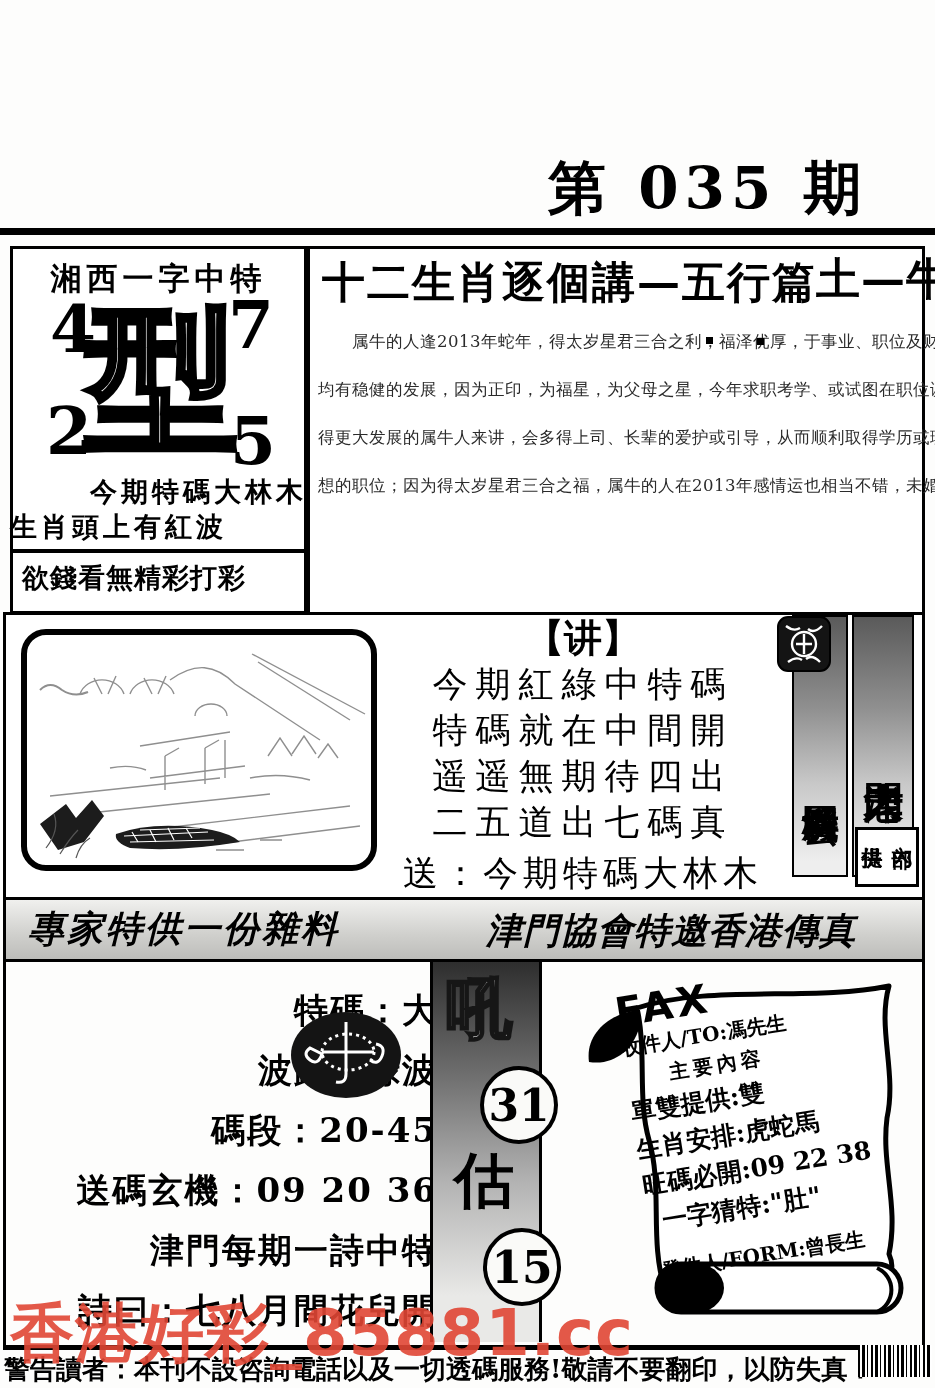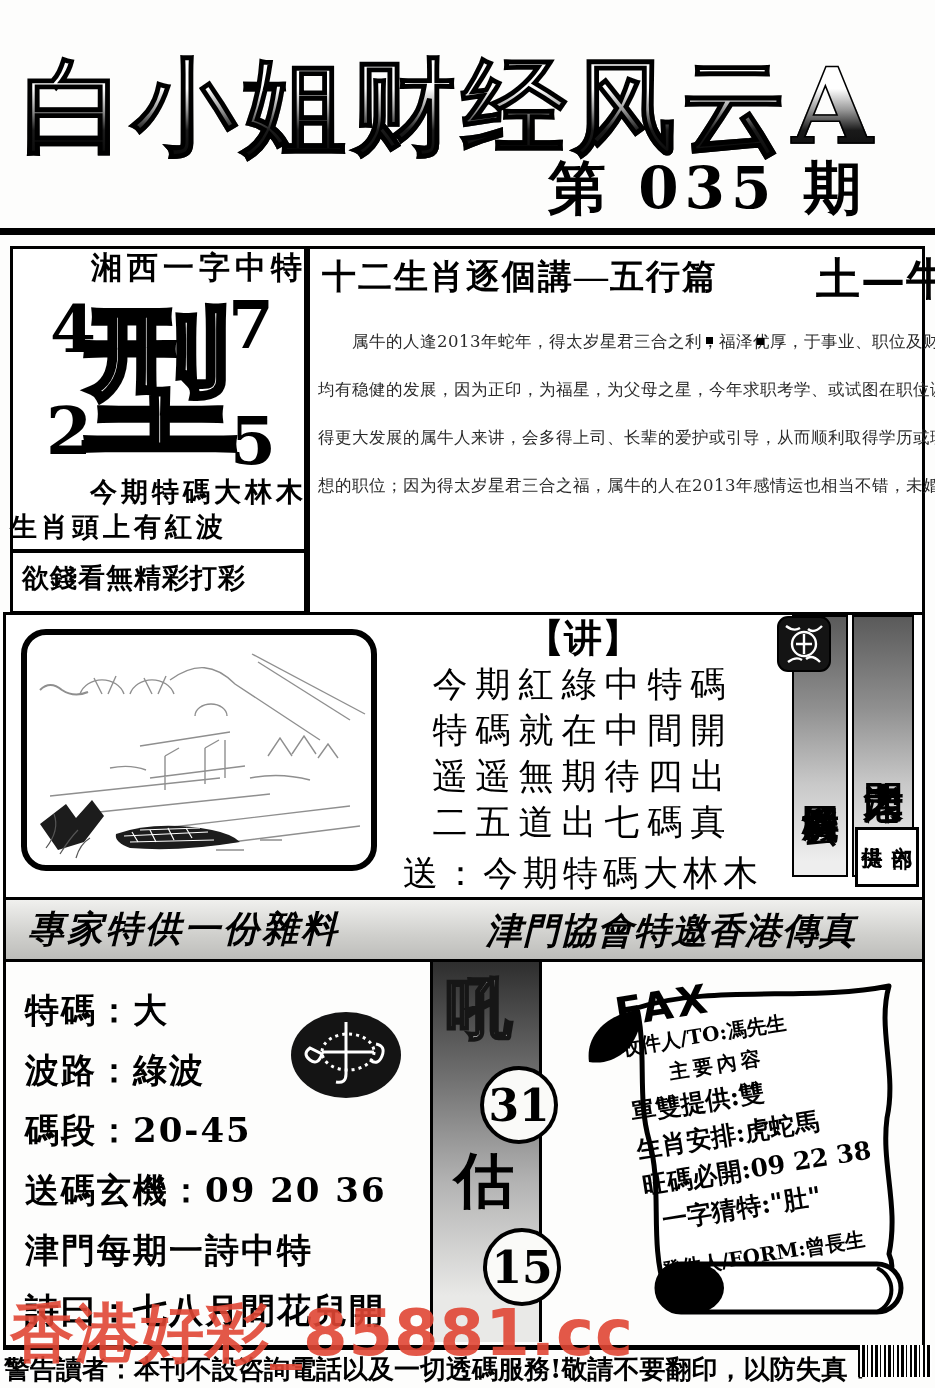--- a/index.html
+++ b/index.html
@@ -15,34 +15,34 @@
          -webkit-background-clip:text;background-clip:text;
          -webkit-text-stroke:1.6px #000;}
   .issue{left:548px;top:150px;font-size:58px;font-weight:800;letter-spacing:6px;white-space:nowrap;}
   .rule-top{left:0;top:228px;width:935px;height:7px;background:#000;}
 
   
   .box{border:3px solid #000;background:#fff;}
 
   
   .lp{left:10px;top:246px;width:291px;height:362px;}
-  .lp-header{left:10px;top:247px;width:297px;text-align:right;font-size:31px;font-weight:800;letter-spacing:5px;}
+  .lp-header{left:10px;top:258px;width:297px;text-align:center;font-size:31px;font-weight:800;letter-spacing:5px;}
   .num{font-size:66px;font-weight:800;font-family:"DejaVu Serif",serif;line-height:1;}
   .n4{left:50px;top:296px;} .n7{left:228px;top:292px;}
   .n2{left:46px;top:398px;} .n5{left:230px;top:408px;}
   .bigchar{left:86px;top:302px;font-size:152px;font-weight:800;line-height:1;
            color:#fff;-webkit-text-stroke:5px #000;}
   .lp-line1{left:10px;top:474px;width:297px;text-align:right;font-size:27px;font-weight:800;letter-spacing:4px;}
   .lp-line2{left:10px;top:509px;width:297px;font-size:27px;font-weight:800;letter-spacing:4px;}
   .lp-div{left:12px;top:549px;width:293px;height:4px;background:#000;}
   .lp-footer{left:22px;top:560px;font-size:27px;font-weight:800;letter-spacing:1px;}
 
   
   .zp{left:307px;top:246px;width:612px;height:363px;}
-  .zp-header{left:322px;top:254px;font-size:34px;font-weight:900;letter-spacing:2px;white-space:nowrap;font-family:Liberation Serif, serif;}
+  .zp-header{left:322px;top:254px;font-size:43px;font-weight:900;letter-spacing:2px;white-space:nowrap;}
   .zp-elem{left:800px;top:250px;font-size:44px;font-weight:900;letter-spacing:1px;white-space:nowrap;margin-left:16px;}
   .zp-par{left:318px;top:318px;width:600px;font-size:16.5px;letter-spacing:.5px;color:#2b2b2b;}
   .zp-par div{height:48px;line-height:48px;white-space:nowrap;overflow:visible;}
   .zp-par .indent{text-indent:34px;}
   .dot{width:7px;height:7px;background:#000;}
   .d1{left:706px;top:337px;} .d2{left:757px;top:338px;}
 
   
   .mid{left:3px;top:612px;width:916px;height:282px;}
   .speech{left:388px;top:615px;width:390px;text-align:center;}
@@ -59,21 +59,21 @@
   .provide span{writing-mode:vertical-rl;text-orientation:upright;font-size:21px;font-weight:800;line-height:26px;}
 
   
   .banner{left:3px;top:897px;width:916px;height:59px;border:3px solid #000;
           background:linear-gradient(to bottom,#f0f0ee 0%,#cfcfcc 60%,#bdbdba 100%);}
   .banner-l{left:28px;top:905px;font-size:36px;font-weight:800;font-style:italic;letter-spacing:3px;white-space:nowrap;}
   .banner-r{left:486px;top:907px;font-size:36px;font-weight:700;font-style:italic;letter-spacing:1px;white-space:nowrap;}
 
   
   .bb{left:3px;top:959px;width:916px;height:383px;border:3px solid #000;border-bottom:5px solid #000;}
-  .bl-lines{left:25px;top:980px;width:395px;}
+  .bl-lines{left:43px;top:980px;width:395px;text-align:right;}
   .bl-lines div{font-size:34px;font-weight:800;line-height:60px;letter-spacing:2px;white-space:nowrap;}
 
   .mstrip{left:430px;top:962px;width:106px;height:380px;border-left:3px solid #000;border-right:3px solid #000;
           background:linear-gradient(to bottom,#2e2e2e 0%,#6f6f6f 30%,#b3b3b3 58%,#e9e9e7 88%);}
   .roar{left:446px;top:975px;font-size:66px;font-weight:800;color:#fff;-webkit-text-stroke:2.5px #161616;line-height:1;}
   .gu{left:454px;top:1150px;font-size:60px;font-weight:800;line-height:1;}
   .circle{width:70px;height:70px;border:4px solid #000;border-radius:50%;background:#fafaf8;
           display:flex;align-items:center;justify-content:center;font-size:44px;font-weight:800;
           font-family:"DejaVu Serif",serif;z-index:3;}
   .c31{left:480px;top:1066px;} .c15{left:483px;top:1228px;}
@@ -91,21 +91,20 @@
              font-family:"DejaVu Sans",sans-serif;color:rgba(224,70,52,0.9);z-index:5;}
   .warning{left:4px;top:1352px;font-size:26px;font-weight:800;letter-spacing:0px;white-space:nowrap;}
   .barcode{left:858px;top:1345px;width:74px;height:32px;
            background:repeating-linear-gradient(90deg,#000 0 2px,#fff 2px 4px,#000 4px 7px,#fff 7px 9px,#000 9px 10px,#fff 10px 13px);}
 </style>
 </head>
 <body>
 
 <div id="page">
 
-  <div class="abs title">白小姐财经风云A</div>
   <div class="abs issue">第 035 期</div>
   <div class="abs rule-top"></div>
 
   <div class="abs box lp"></div>
   <div class="abs lp-header">湘西一字中特</div>
   <div class="abs num n4">4</div>
   <div class="abs num n7">7</div>
   <div class="abs num n2">2</div>
   <div class="abs num n5">5</div>
   <div class="abs bigchar">型</div>

